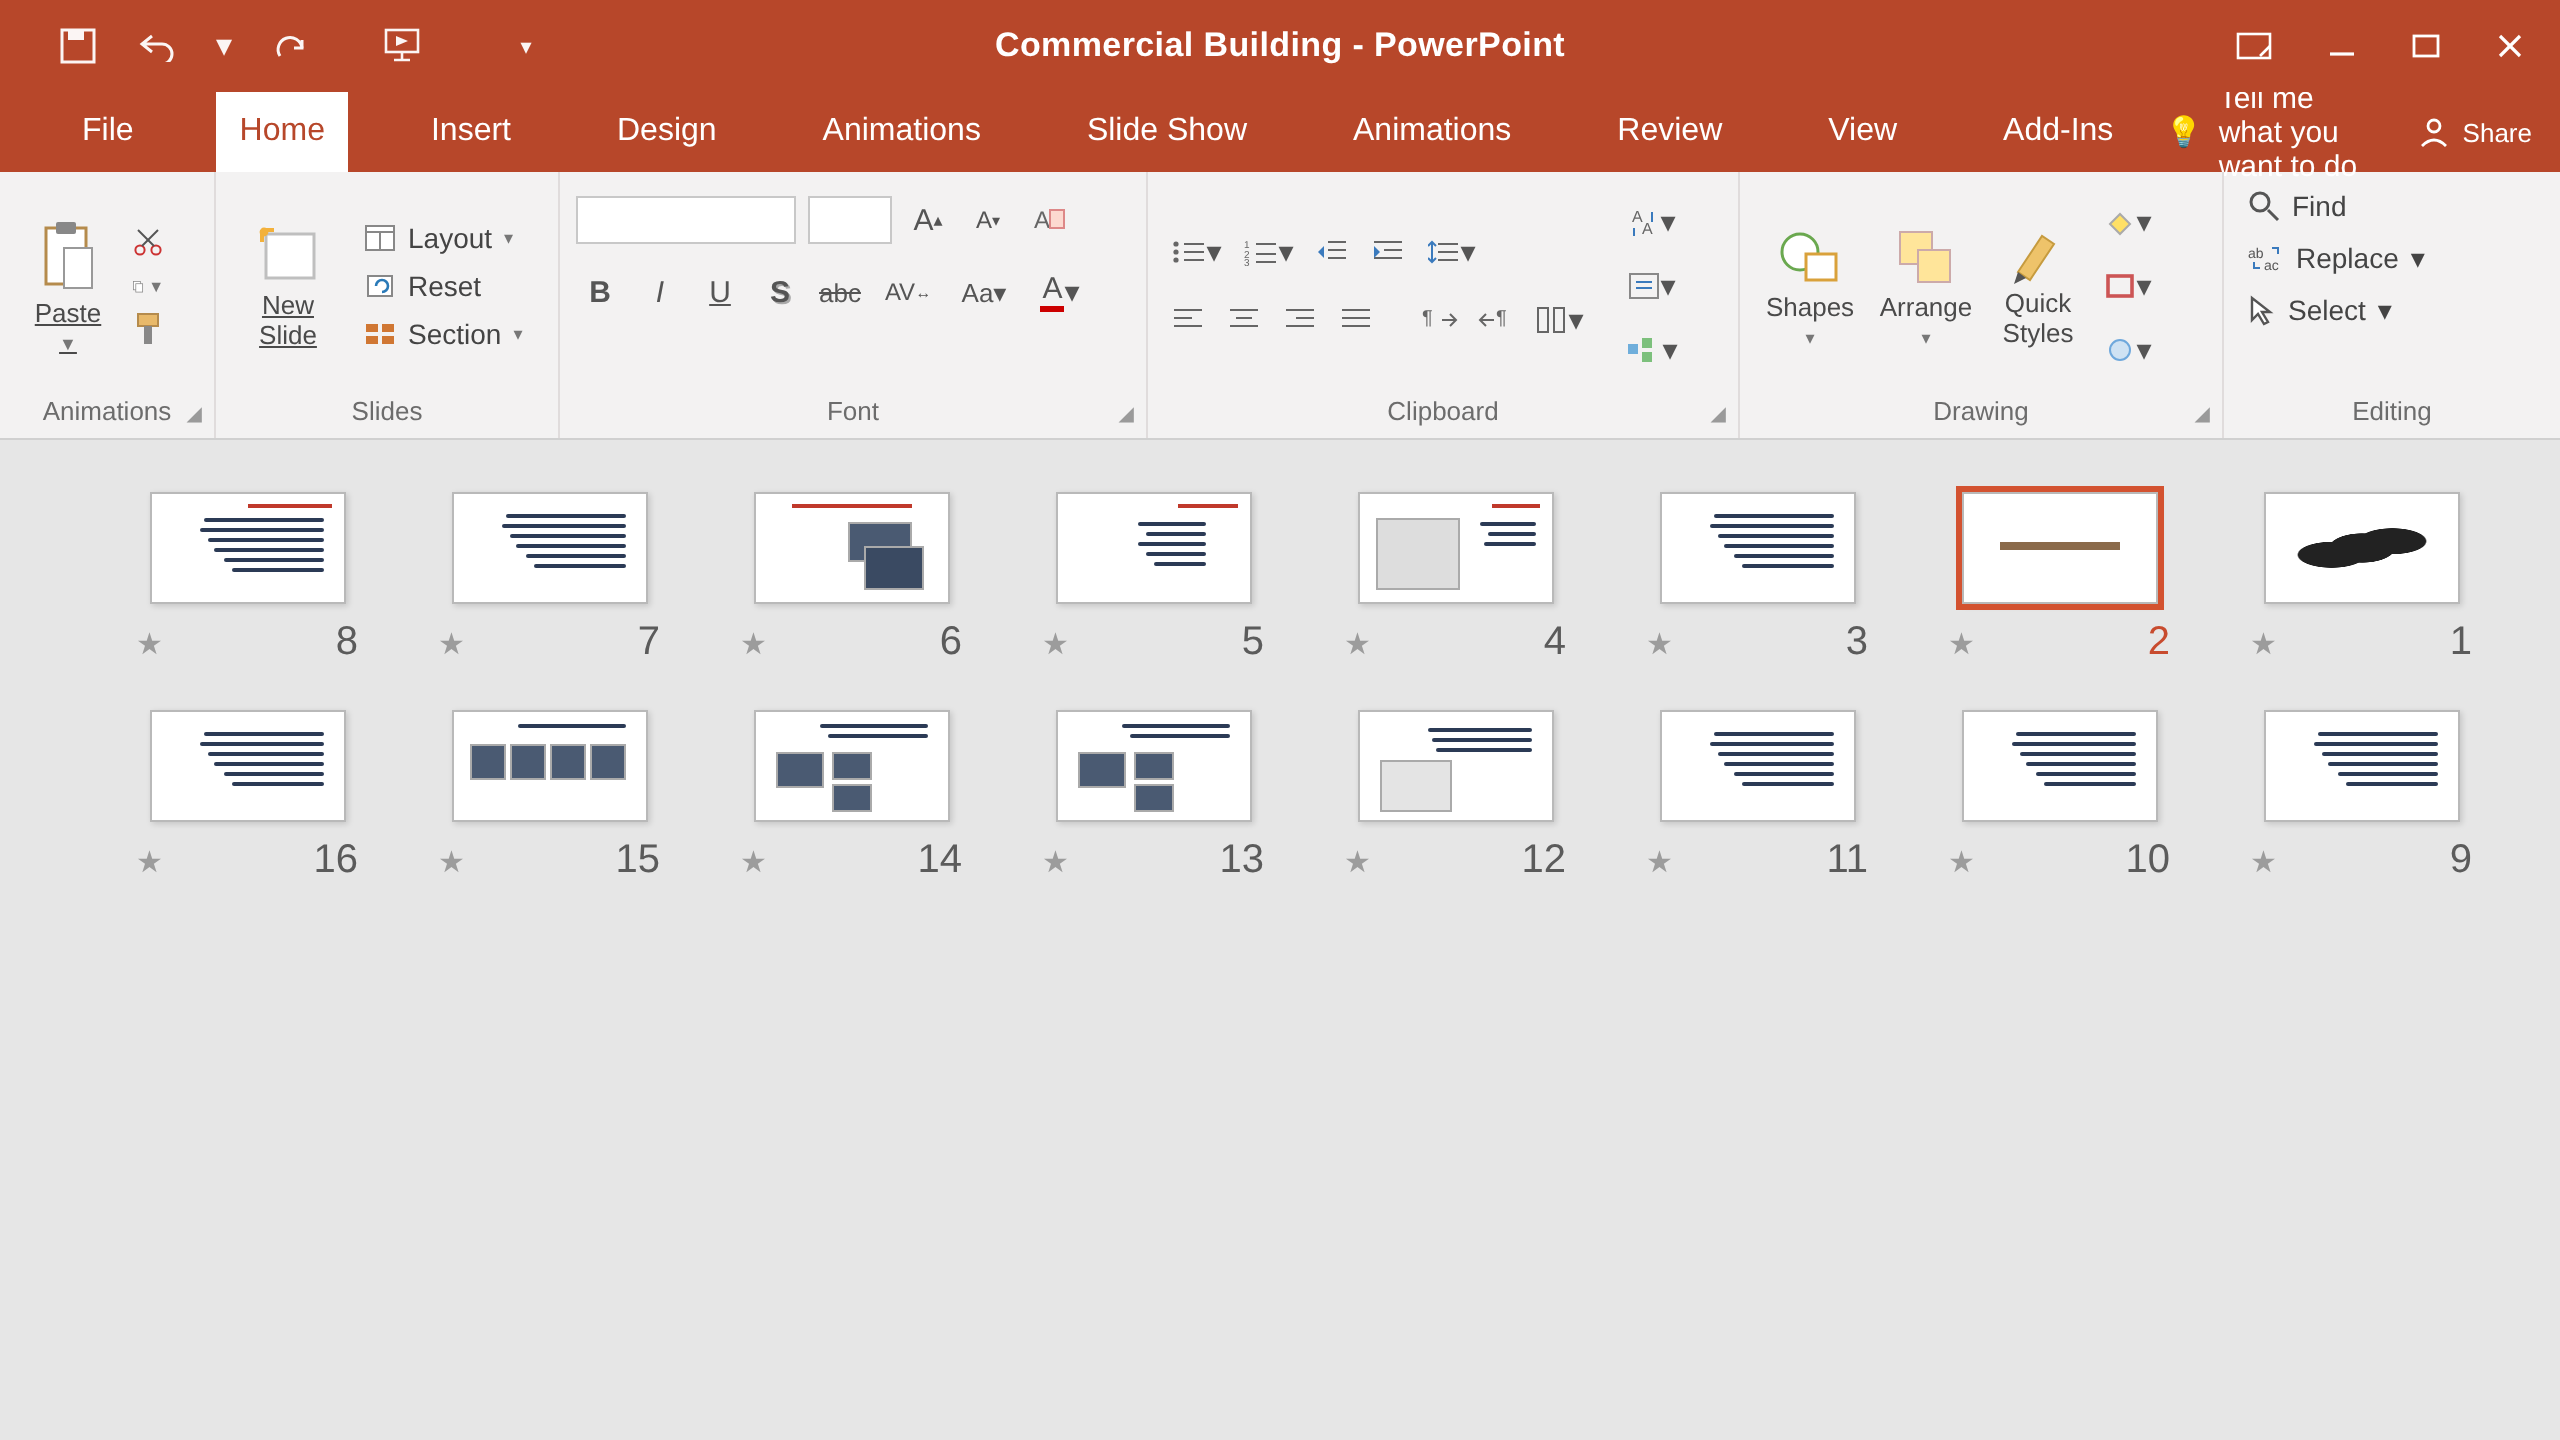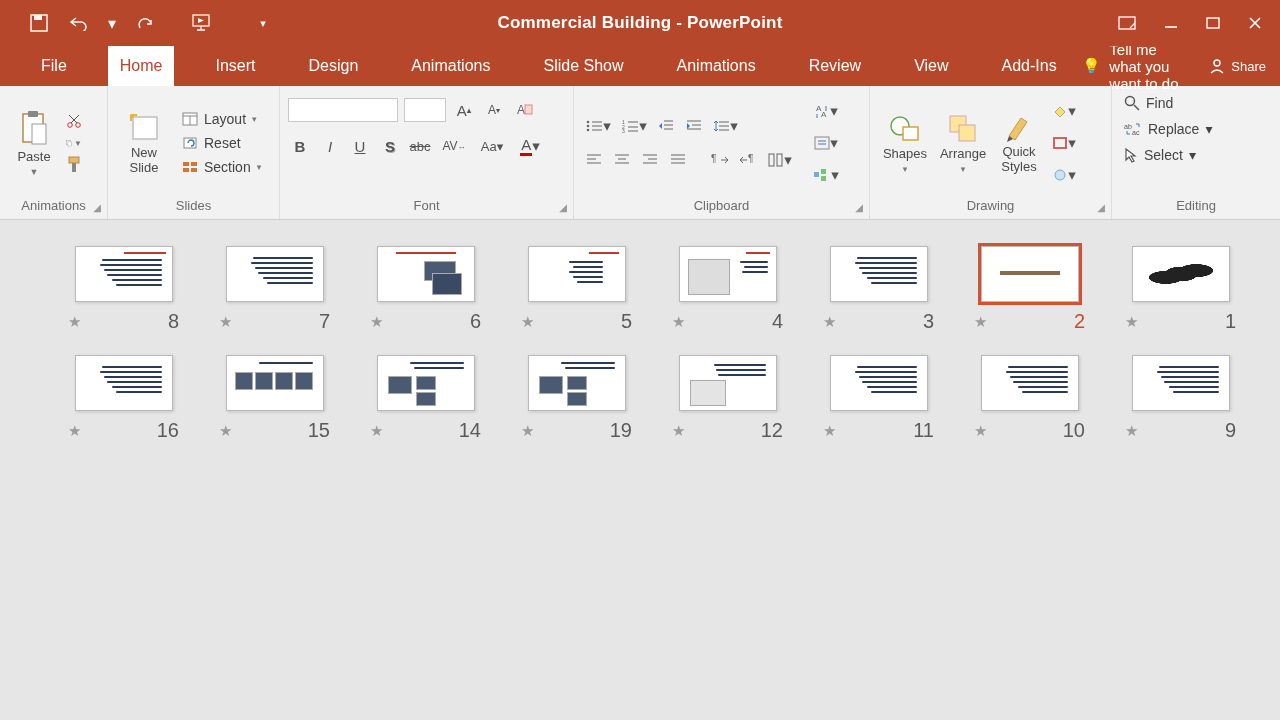--- a/index.html
+++ b/index.html
@@ -20,21 +20,21 @@
 .tell-me { display: flex; align-items: center; gap: 8px; padding: 0 14px; font-size: 15px; color: #fff; flex: 1; }
 .share { display: flex; align-items: center; gap: 6px; padding: 0 14px; font-size: 13px; }
 
 
 .ribbon { height: 134px; background: #f3f2f2; border-bottom: 1px solid #d0d0d0; display: flex; }
 .group { border-right: 1px solid #e0dcdc; display:flex; flex-direction: column; }
 .group-body { flex:1; display:flex; align-items:center; padding: 4px 8px 0 8px; gap:6px; }
 .group-label { text-align:center; font-size: 13px; color:#6c6c6c; padding: 2px 0 6px 0; position:relative; }
 .group-label .launcher { position:absolute; right:6px; bottom:6px; font-size:10px; color:#9a9a9a; cursor:pointer; }
 .gbtn { display:flex; flex-direction:column; align-items:center; justify-content:center; cursor:pointer; color:#4a4a4a; font-size:13px; gap:3px; }
-.gbtn.large { width:52px; }
+.gbtn.large { width:52px;text-decoration:underline; }
 .hstack { display:flex; flex-direction:column; gap:6px; }
 .row-btn { display:flex; align-items:center; gap:6px; color:#444; font-size:14px; cursor:pointer; padding:1px 4px;}
 .tiny-icon { width:16px; height:16px; display:inline-flex; align-items:center; justify-content:center; }
 .font-row { display:flex; align-items:center; gap:6px; }
 .font-box { width:110px; height:24px; border:1px solid #c8c8c8; background:#fff; }
 .size-box { width:42px; height:24px; border:1px solid #c8c8c8; background:#fff; }
 .icon-btn { width:24px; height:24px; display:flex; align-items:center; justify-content:center; cursor:pointer; color:#555; font-size:15px; border-radius:2px;}
 .icon-btn.wide { width:32px; }
 .para-col { display:flex; flex-direction:column; gap:10px; }
 .para-row { display:flex; gap:4px; }
@@ -605,21 +605,21 @@
         <div class="txtlines" style="top:6px;right:10px">
           <span style="width:54px"></span>
           <span style="width:50px"></span>
         </div>
         <div class="imgblk" style="left:10px;top:20px;width:24px;height:18px"></div>
         <div class="imgblk" style="left:38px;top:20px;width:20px;height:14px"></div>
         <div class="imgblk" style="left:38px;top:36px;width:20px;height:14px"></div>
       </div>
       <div class="meta-row">
         <span class="star">★</span>
-        <span class="num">19</span>
+        <span class="num">13</span>
       </div>
     </div>
     <div class="thumb-cell">
       <div class="thumb">
         <div class="txtlines" style="top:6px;right:10px">
           <span style="width:54px"></span>
           <span style="width:50px"></span>
         </div>
         <div class="imgblk" style="left:10px;top:20px;width:24px;height:18px"></div>
         <div class="imgblk" style="left:38px;top:20px;width:20px;height:14px"></div>

